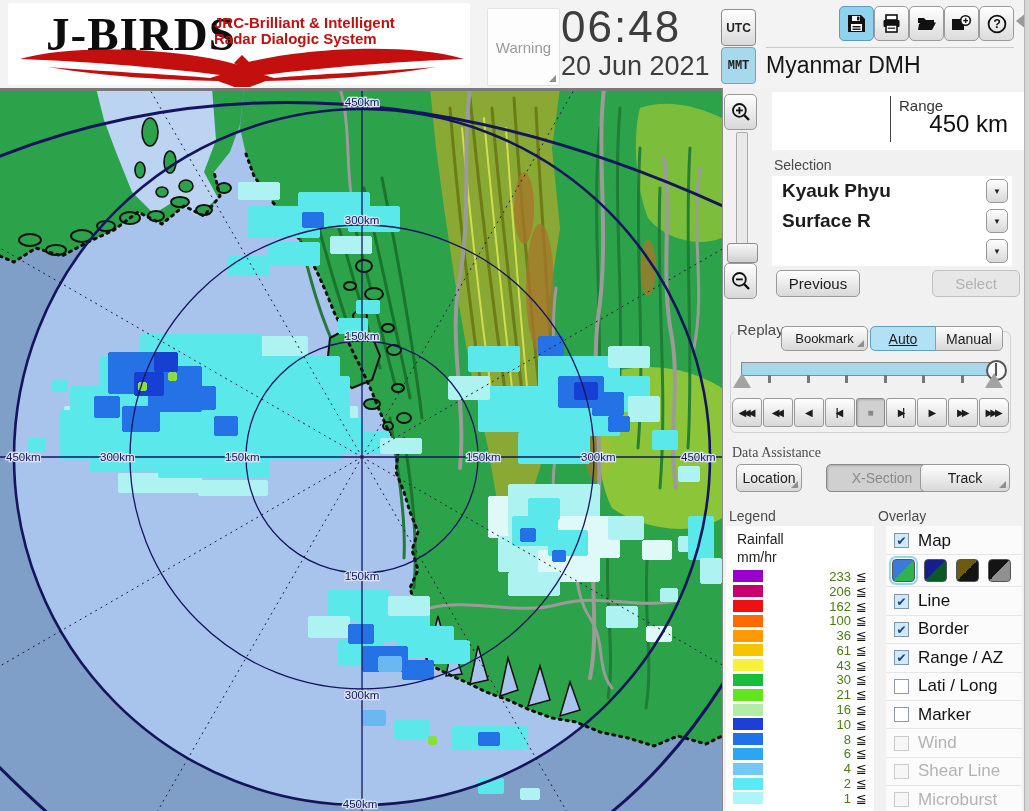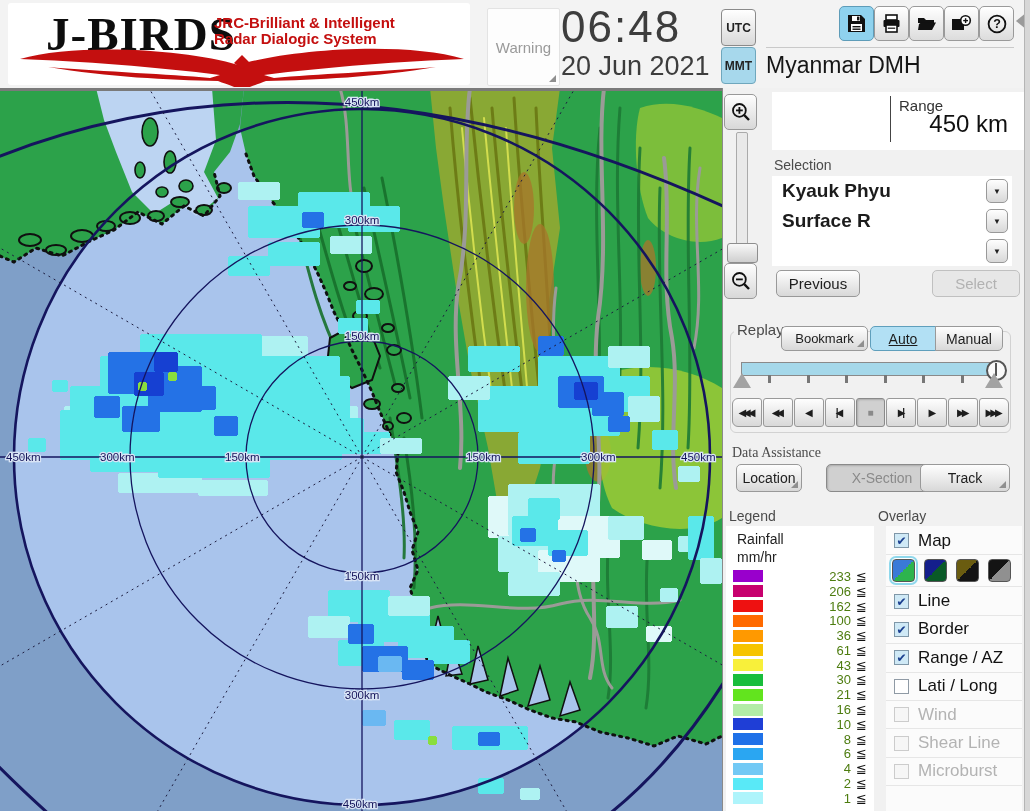--- a/index.html
+++ b/index.html
@@ -16,21 +16,21 @@
   #eagle{left:8px;top:44px;}
   #warning-btn{left:487px;top:8px;width:71px;height:76px;background:#fdfdfd;border:1px solid #e3e3e3;
       border-radius:2px;color:#9a9a9a;font-size:15px;display:flex;align-items:center;justify-content:center;}
   .fold::after{content:"";position:absolute;right:3px;bottom:3px;width:0;height:0;
       border-left:7px solid transparent;border-bottom:7px solid #8f8f8f;}
   #clock-time{left:561px;top:2px;font-size:44px;color:#3d3d3d;letter-spacing:2px;}
   #clock-date{left:561px;top:51px;font-size:27px;color:#3d3d3d;white-space:nowrap;}
   .tzbtn{left:721px;width:35px;height:37px;border:1px solid #8a8a8a;border-radius:4px;
       font-size:12px;font-weight:bold;color:#222;display:flex;align-items:center;justify-content:center;box-sizing:border-box;}
   #tz-utc{top:9px;background:linear-gradient(#ffffff,#d9d9d9);}
-  #tz-mmt{top:47px;background:#a7d8ec;border-color:#6fa7bd;}
+  #tz-mmt{top:47px;background:#a7d8ec;border-color:#6fa7bd;font-family:Liberation Mono, monospace;}
   .toolbtn{top:6px;width:33px;height:33px;border:1px solid #9a9a9a;border-radius:5px;
       background:linear-gradient(#ffffff,#dcdcdc);display:flex;align-items:center;justify-content:center;}
   .toolbtn.active{background:#8fd2ee;border-color:#5e9cb8;}
   #collapse-arrow{left:1016px;top:12px;width:0;height:0;border-top:9px solid transparent;
       border-bottom:9px solid transparent;border-right:11px solid #9a9a9a;}
   #hdr-sep{left:766px;top:47px;width:248px;height:1px;background:#c9c9c9;}
   #station-name{left:766px;top:52px;font-size:23px;color:#161616;}
   
   #map-wrap{left:0;top:88px;width:722px;height:723px;background:#7f9fc8;border-right:1px solid #8a8a8a;}
   
@@ -620,20 +620,24 @@
       </div>
       <div class="orow">
         <span class="cb on">✔</span>
         <span class="olabel">Range / AZ</span>
       </div>
       <div class="orow">
         <span class="cb"></span>
         <span class="olabel">Lati / Long</span>
       </div>
       <div class="orow">
+        <span class="cb"></span>
+        <span class="olabel">Marker</span>
+      </div>
+      <div class="orow">
         <span class="cb dis"></span>
         <span class="olabel dis">Wind</span>
       </div>
       <div class="orow">
         <span class="cb dis"></span>
         <span class="olabel dis">Shear Line</span>
       </div>
       <div class="orow">
         <span class="cb dis"></span>
         <span class="olabel dis">Microburst</span>

